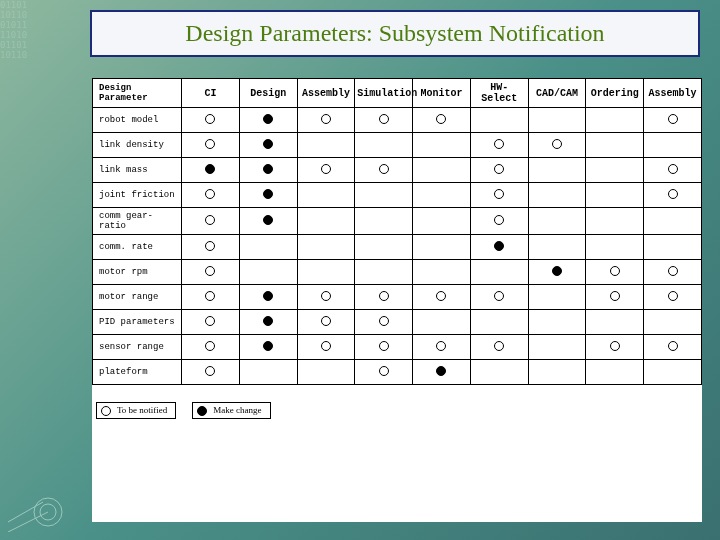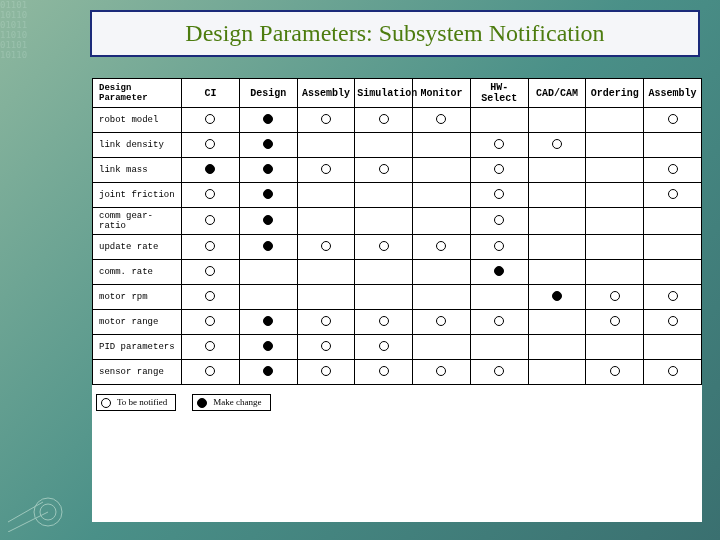--- a/index.html
+++ b/index.html
@@ -69,21 +69,21 @@
   }
   .mark-open, .mark-filled {
     display: inline-block;
     width: 8px; height: 8px;
     border-radius: 50%;
     border: 1px solid #000;
   }
   .mark-filled { background: #000; }
   .mark-open { background: #fff; }
   .legend {
-    margin-top: 6px;
+    margin-top: 14px;
     padding-left: 4px;
   }
   .legend-item {
     display: inline-block;
     border: 1px solid #000;
     padding: 2px 8px 2px 4px;
     font-size: 9px;
     margin-right: 12px;
   }
   .legend-item .mark-open, .legend-item .mark-filled {
@@ -182,32 +182,20 @@
           <td><span class="mark-filled"></span></td>
           <td></td>
           <td></td>
           <td></td>
           <td><span class="mark-open"></span></td>
           <td></td>
           <td></td>
           <td></td>
         </tr>
         <tr>
-          <td>update rate</td>
-          <td><span class="mark-open"></span></td>
-          <td><span class="mark-filled"></span></td>
-          <td><span class="mark-open"></span></td>
-          <td><span class="mark-open"></span></td>
-          <td><span class="mark-open"></span></td>
-          <td><span class="mark-open"></span></td>
-          <td></td>
-          <td></td>
-          <td></td>
-        </tr>
-        <tr>
           <td>comm. rate</td>
           <td><span class="mark-open"></span></td>
           <td></td>
           <td></td>
           <td></td>
           <td></td>
           <td><span class="mark-filled"></span></td>
           <td></td>
           <td></td>
           <td></td>
@@ -252,20 +240,32 @@
           <td>sensor range</td>
           <td><span class="mark-open"></span></td>
           <td><span class="mark-filled"></span></td>
           <td><span class="mark-open"></span></td>
           <td><span class="mark-open"></span></td>
           <td><span class="mark-open"></span></td>
           <td><span class="mark-open"></span></td>
           <td></td>
           <td><span class="mark-open"></span></td>
           <td><span class="mark-open"></span></td>
+        </tr>
+        <tr>
+          <td>plateform</td>
+          <td><span class="mark-open"></span></td>
+          <td></td>
+          <td></td>
+          <td><span class="mark-open"></span></td>
+          <td><span class="mark-filled"></span></td>
+          <td></td>
+          <td></td>
+          <td></td>
+          <td></td>
         </tr>
       </tbody>
   </table>
   <div class="legend">
     <span class="legend-item">
       <span class="mark-open"></span><span>To be notified</span>
     </span>
     <span class="legend-item">
       <span class="mark-filled"></span><span>Make change</span>
     </span>

